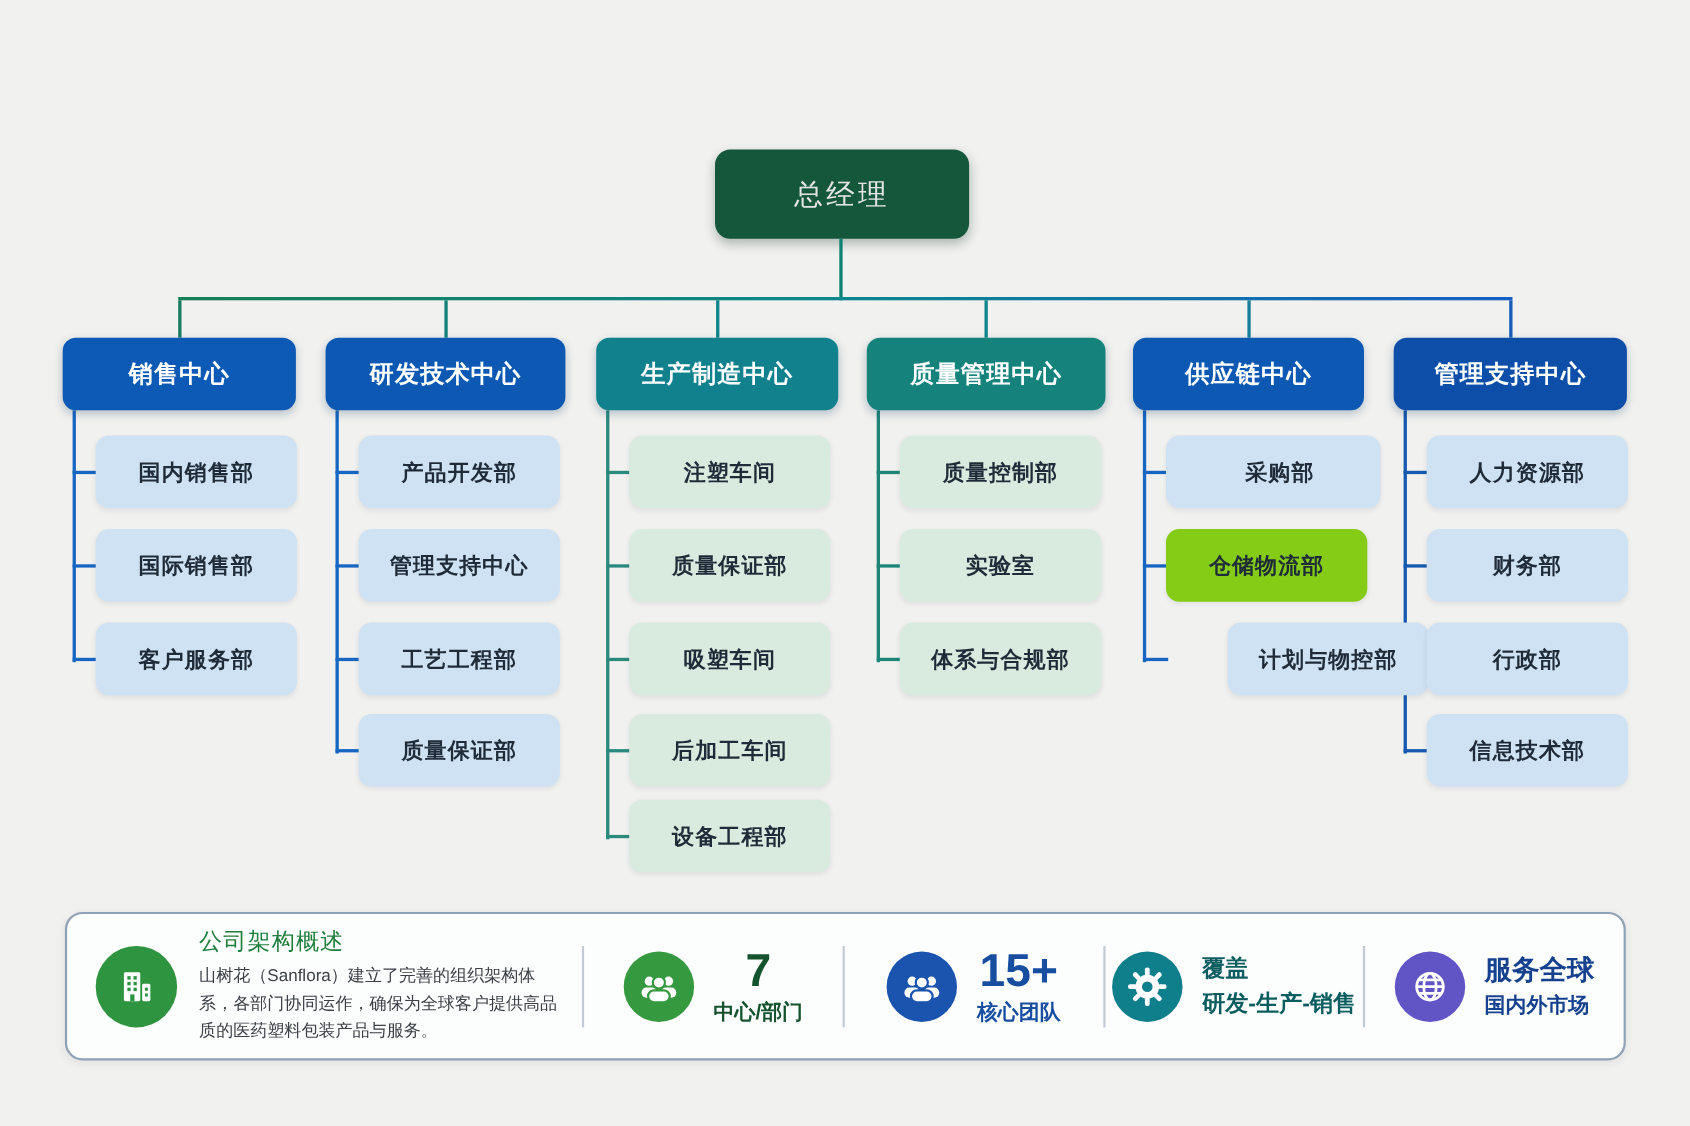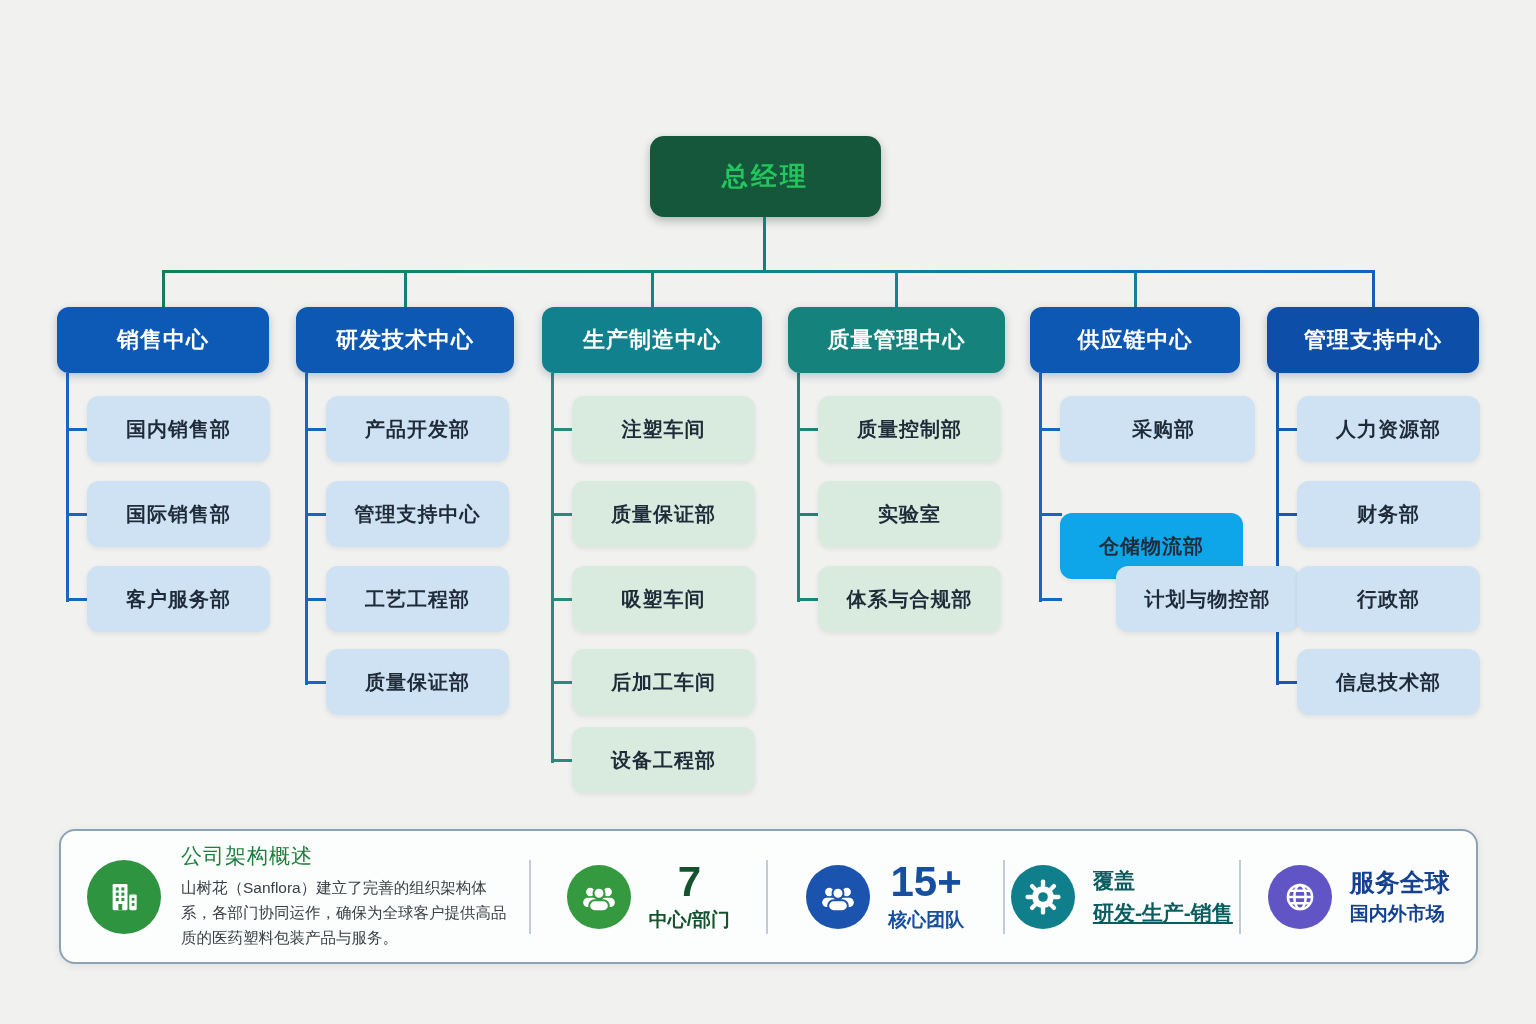--- a/index.html
+++ b/index.html
@@ -6,21 +6,21 @@
   body{
     width:1536px;height:1024px;position:relative;overflow:hidden;
     background:#f1f1ef;
     font-family:"Liberation Sans", sans-serif;
   }
   #chart{position:absolute;inset:0;}
   .line{position:absolute;}
   .org-root{
     position:absolute;left:650px;top:136px;width:231px;height:81px;
     border-radius:14px;display:flex;align-items:center;justify-content:center;
-    color:#22c55e;font-size:26px;font-weight:700;letter-spacing:3px;
+    color:#e5e5e5;font-size:26px;font-weight:400;letter-spacing:3px;
     box-shadow:0 4px 10px rgba(0,40,25,.28);
   }
   .org-header{
     position:absolute;height:66px;border-radius:12px;
     display:flex;align-items:center;justify-content:center;
     color:#ffffff;font-size:22px;font-weight:800;letter-spacing:1px;
     box-shadow:0 3px 8px rgba(13,50,90,.25);
   }
   .org-child{
     position:absolute;height:66px;border-radius:12px;
@@ -41,21 +41,21 @@
   .st-circle{width:64px;height:64px;}
   .ov-title{font-size:21px;font-weight:400;margin-bottom:6px;letter-spacing:1px;}
   .ov-body{font-size:15.5px;color:#3a4046;line-height:1.6;width:334px;}
   .stat{flex:1;display:flex;align-items:center;justify-content:center;gap:18px;height:100%;}
   .divider{width:2px;height:74px;background:#c2cbd5;flex:none;}
   .stat-textstack{display:flex;flex-direction:column;justify-content:center;}
   .kind-number .stat-textstack{text-align:center;}
   .kind-number .stat-value{font-size:42px;font-weight:800;line-height:1.05;}
   .kind-number .stat-label{font-size:19px;font-weight:700;margin-top:3px;}
   .kind-text .stat-value{font-size:21px;font-weight:800;line-height:1.5;}
-  .kind-text .stat-label{font-size:21px;font-weight:800;line-height:1.5;text-decoration:underline;}
+  .kind-text .stat-label{font-size:21px;font-weight:800;line-height:1.5;}
   .kind-title .stat-value{font-size:25px;font-weight:800;line-height:1.3;}
   .kind-title .stat-label{font-size:19px;font-weight:700;margin-top:3px;}
 </style>
 </head>
 <body>
 
 <div id="chart">
   <div class="org-root" id="rootNode" style="background: rgb(21, 87, 58);">总经理</div>
   <div id="connectors">
       <div class="line" style="left: 762.5px; top: 217px; width: 3px; height: 56px; background: rgb(15, 130, 118);"></div>
@@ -110,21 +110,21 @@
       <div class="org-child" style="left: 572px; top: 481px; width: 183px; background: rgb(217, 235, 223);">质量保证部</div>
       <div class="org-child" style="left: 572px; top: 566px; width: 183px; background: rgb(217, 235, 223);">吸塑车间</div>
       <div class="org-child" style="left: 572px; top: 649px; width: 183px; background: rgb(217, 235, 223);">后加工车间</div>
       <div class="org-child" style="left: 572px; top: 727px; width: 183px; background: rgb(217, 235, 223);">设备工程部</div>
       <div class="org-header" style="left: 788px; top: 307px; width: 217px; background: rgb(21, 131, 124); text-align: center;">质量管理中心</div>
       <div class="org-child" style="left: 818px; top: 396px; width: 183px; background: rgb(217, 235, 223);">质量控制部</div>
       <div class="org-child" style="left: 818px; top: 481px; width: 183px; background: rgb(217, 235, 223);">实验室</div>
       <div class="org-child" style="left: 818px; top: 566px; width: 183px; background: rgb(217, 235, 223);">体系与合规部</div>
       <div class="org-header" style="left: 1030px; top: 307px; width: 210px; background: rgb(12, 88, 178);">供应链中心</div>
       <div class="org-child" style="left: 1060px; top: 396px; width: 183px; background: rgb(207, 226, 243); padding-left: 12px;">采购部</div>
-      <div class="org-child" style="left: 1060px; top: 481px; width: 183px; background: #0ea5e9; margin-top: 32px;">仓储物流部</div>
+      <div class="org-child" style="left: 1060px; top: 481px; width: 183px; background: #84cc16;">仓储物流部</div>
       <div class="org-child" style="left: 1116px; top: 566px; width: 183px; background: rgb(207, 226, 243);">计划与物控部</div>
       <div class="org-header" style="left: 1267px; top: 307px; width: 212px; background: rgb(13, 79, 168);">管理支持中心</div>
       <div class="org-child" style="left: 1297px; top: 396px; width: 183px; background: rgb(207, 226, 243);">人力资源部</div>
       <div class="org-child" style="left: 1297px; top: 481px; width: 183px; background: rgb(207, 226, 243);">财务部</div>
       <div class="org-child" style="left: 1297px; top: 566px; width: 183px; background: rgb(207, 226, 243);">行政部</div>
       <div class="org-child" style="left: 1297px; top: 649px; width: 183px; background: rgb(207, 226, 243);">信息技术部</div>
     </div>
 </div>
 
 <div id="footer">

